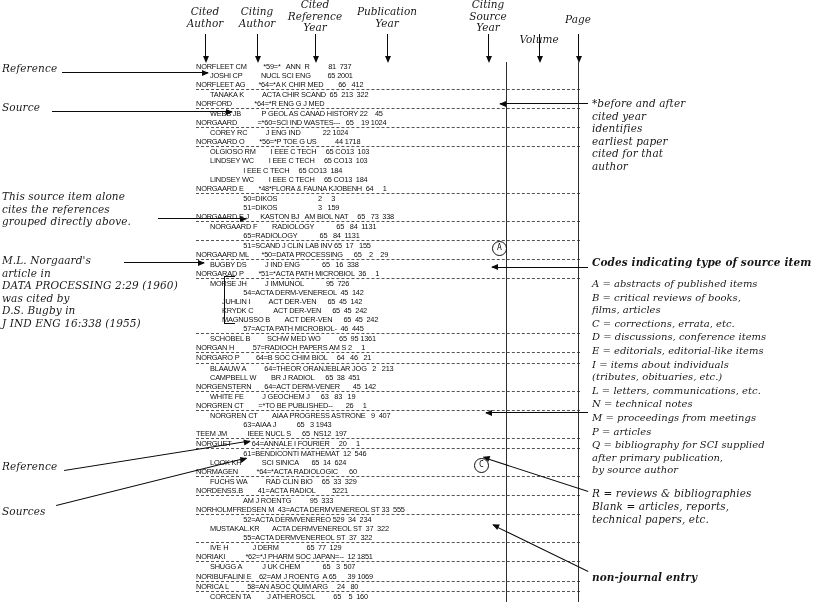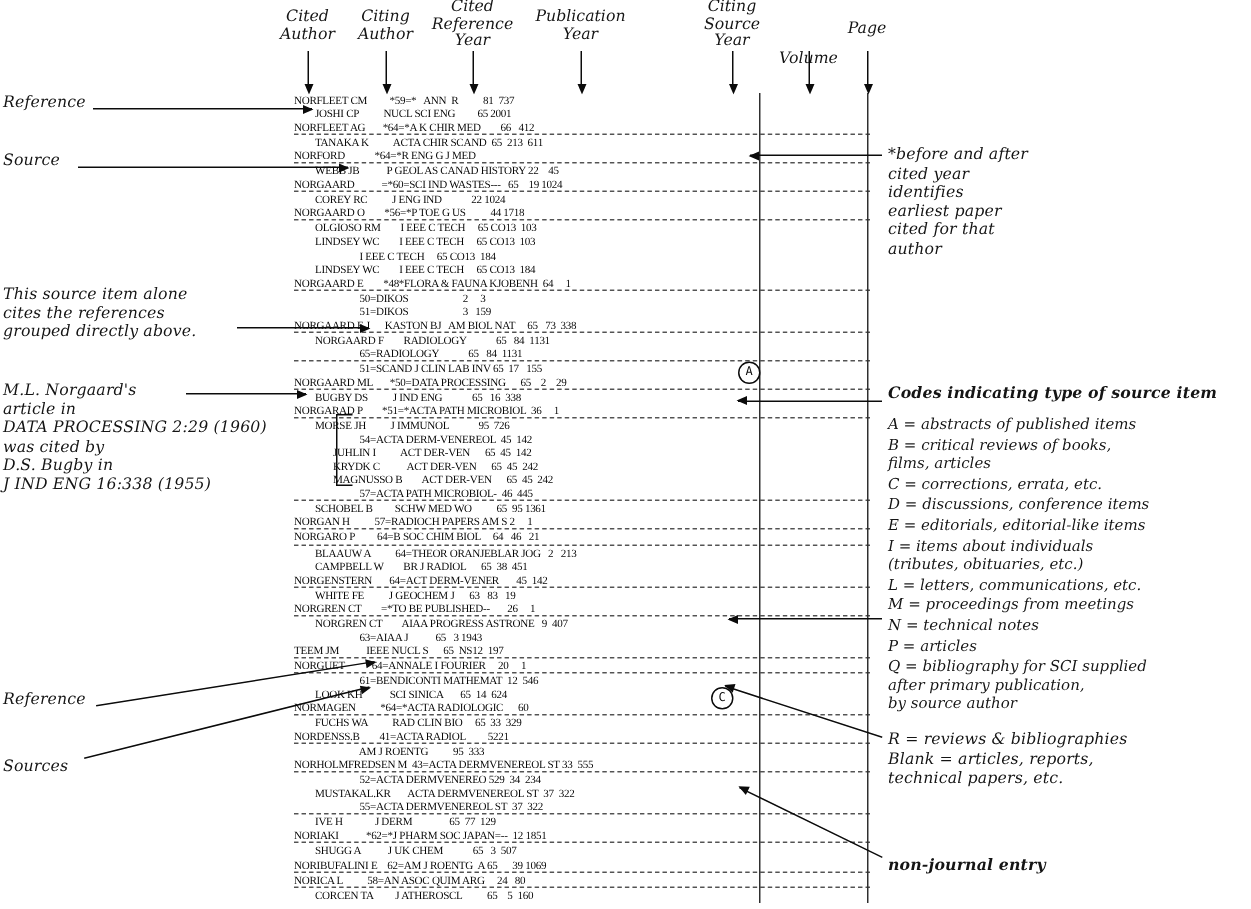--- a/index.html
+++ b/index.html
@@ -94,21 +94,21 @@
     border-bottom: 3.5px solid transparent;
   }
 
   
   #listing {
     position: absolute;
     left: 196px;
     top: 62px;
     width: 384px;
     height: 540px;
-    font-family: Liberation Serif, serif;
+    font-family: Liberation Sans, sans-serif;
     font-size: 7.4px;
     line-height: 9.05px;
     letter-spacing: -0.2px;
     color: #0d0d0d;
     overflow: hidden;
   }
   #listing .row {
     position: relative;
     height: 9.05px;
     white-space: pre;
@@ -185,21 +185,21 @@
 <div class="varrow" style="left:315px; top:34px; height:22px;"></div>
 <div class="varrow" style="left:387px; top:34px; height:22px;"></div>
 <div class="varrow" style="left:488px; top:34px; height:22px;"></div>
 <div class="varrow" style="left:539px; top:34px; height:22px;"></div>
 <div class="varrow" style="left:578px; top:34px; height:22px;"></div>
 
 <div id="listing">
     <div class="row ind1">NORFLEET CM         *59=*   ANN  R          81  737</div>
     <div class="row ind2">JOSHI CP          NUCL SCI ENG         65 2001</div>
     <div class="row ind1 dashed">NORFLEET AG       *64=*A K CHIR MED        66   412</div>
-    <div class="row ind2">TANAKA K          ACTA CHIR SCAND  65  213  611</div>
+    <div class="row ind2">TANAKA K          ACTA CHIR SCAND  65  213  322</div>
     <div class="row ind1 dashed">NORFORD            *64=*R ENG G J MED</div>
     <div class="row ind2">WEBB JB           P GEOL AS CANAD HISTORY 22    45</div>
     <div class="row ind1 dashed">NORGAARD           =*60=SCI IND WASTES---   65    19 1024</div>
     <div class="row ind2">COREY RC          J ENG IND            22 1024</div>
     <div class="row ind1 dashed">NORGAARD O        *56=*P TOE G US          44 1718</div>
     <div class="row ind2">OLGIOSO RM        I EEE C TECH     65 CO13  103</div>
     <div class="row ind2">LINDSEY WC        I EEE C TECH     65 CO13  103</div>
     <div class="row ind2">                  I EEE C TECH     65 CO13  184</div>
     <div class="row ind2">LINDSEY WC        I EEE C TECH     65 CO13  184</div>
     <div class="row ind1 dashed">NORGAARD E        *48*FLORA &amp; FAUNA KJOBENH  64     1</div>
@@ -294,22 +294,22 @@
 <div class="codes" style="top:278px;">
   <div class="code-line">A = abstracts of published items</div>
   <div class="code-line">B = critical reviews of books,
       films, articles</div>
   <div class="code-line">C = corrections, errata, etc.</div>
   <div class="code-line">D = discussions, conference items</div>
   <div class="code-line">E = editorials, editorial-like items</div>
   <div class="code-line">I = items about individuals
      (tributes, obituaries, etc.)</div>
   <div class="code-line">L = letters, communications, etc.</div>
+  <div class="code-line">N = technical notes</div>
   <div class="code-line">M = proceedings from meetings</div>
-  <div class="code-line">N = technical notes</div>
   <div class="code-line">P = articles</div>
   <div class="code-line">Q = bibliography for SCI supplied
       after primary publication,
       by source author</div>
 </div>
 
 <div class="ann" style="left:592px; top:487px; width:238px;">R = reviews &amp; bibliographies</div>
 <div class="ann" style="left:592px; top:500px; width:238px;">Blank = articles, reports,
             technical papers, etc.</div>
 

